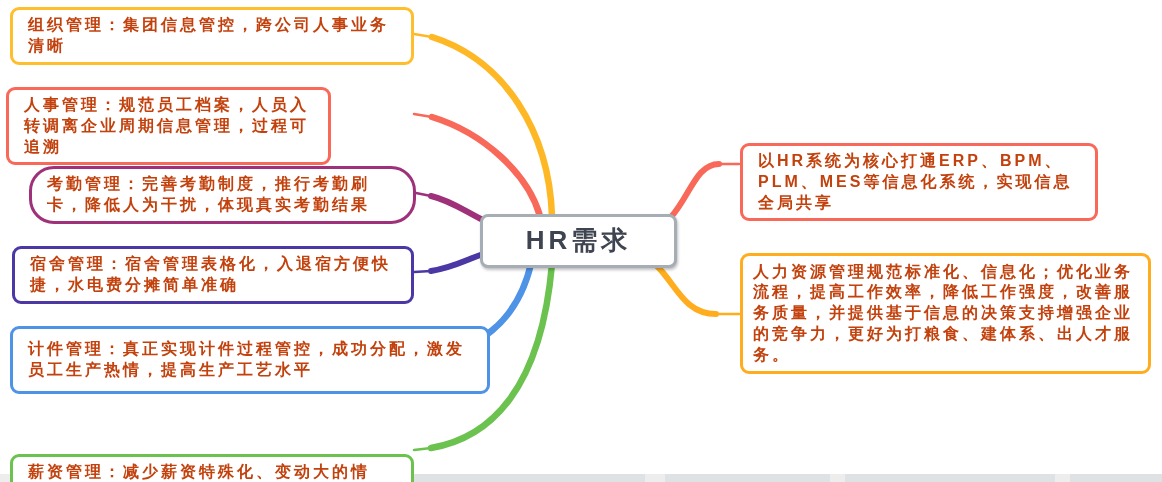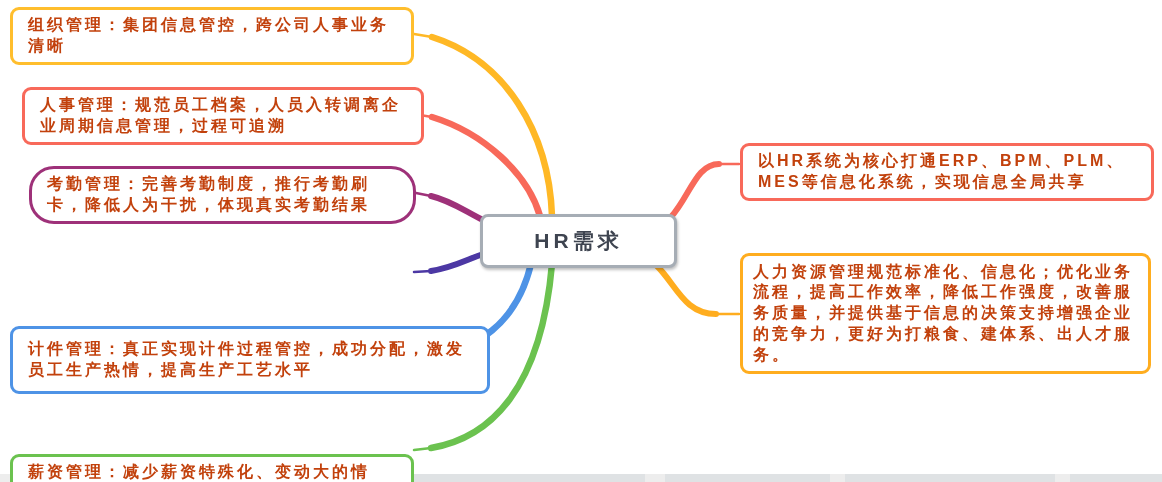--- a/index.html
+++ b/index.html
@@ -22,35 +22,35 @@
     display:flex;
     align-items:center;
     color:#c2410c;
     font-weight:bold;
     font-size:16px;
     line-height:1.3;
     letter-spacing:3px;
   }
   .node .txt{display:block;}
   .n1{left:10px;top:7px;width:404px;min-height:54px;}
-  .n2{left:22px;top:87px;width:402px;min-height:54px;align-items:flex-end;}
+  .n2{left:6px;top:87px;width:325px;min-height:54px;align-items:flex-end;}
   .n3{left:29px;top:166px;width:387px;min-height:54px;}
   .n4{left:12px;top:246px;width:402px;min-height:52px;}
   .n5{left:10px;top:326px;width:480px;min-height:68px;}
   .n6{left:10px;top:422px;width:404px;min-height:52px;margin-top:32px;}
-  .r1{left:740px;top:143px;width:414px;min-height:51px;}
+  .r1{left:740px;top:143px;width:358px;min-height:51px;}
   .r2{left:740px;top:253px;width:411px;min-height:121px;padding-left:10px;}
   .center-node{
     left:480px;top:214px;width:197px;min-height:54px;
     z-index:3;
     border-radius:8px;
     border-color:#A6ADB5;
     justify-content:center;
     box-shadow:1px 2px 3px rgba(0,0,0,0.25);
-    font-size:21px;
+    font-size:26px;
     letter-spacing:4px;
     color:#3E4450;
     padding:4px 10px;
   }
   .bottom-strip{
     position:absolute;left:0;top:474px;width:1162px;height:8px;
     background:#EDEDED;z-index:0;
   }
   .bottom-strip .seg{position:absolute;top:0;height:8px;background:#DFE2E4;}
   .seg.s1{left:30px;width:150px;}
@@ -97,20 +97,23 @@
   </div>
 
   <div class="node n2" style="border-color: rgb(248, 105, 90);">
     <span class="txt">人事管理：规范员工档案，人员入转调离企业周期信息管理，过程可追溯</span>
   </div>
 
   <div class="node n3" style="border-color: rgb(158, 49, 121); border-radius: 25px;">
     <span class="txt">考勤管理：完善考勤制度，推行考勤刷卡，降低人为干扰，体现真实考勤结果</span>
   </div>
 
+  <div class="node n4" style="border-color: rgb(76, 56, 164);">
+    <span class="txt">宿舍管理：宿舍管理表格化，入退宿方便快捷，水电费分摊简单准确</span>
+  </div>
 
   <div class="node n5" style="border-color: rgb(78, 147, 230);">
     <span class="txt">计件管理：真正实现计件过程管控，成功分配，激发员工生产热情，提高生产工艺水平</span>
   </div>
 
   <div class="node n6" style="border-color: rgb(107, 194, 79);">
     <span class="txt">薪资管理：减少薪资特殊化、变动大的情况、制度标准、薪资结果清晰明了</span>
   </div>
 
   <div class="node r1" style="border-color: rgb(248, 105, 90);">

